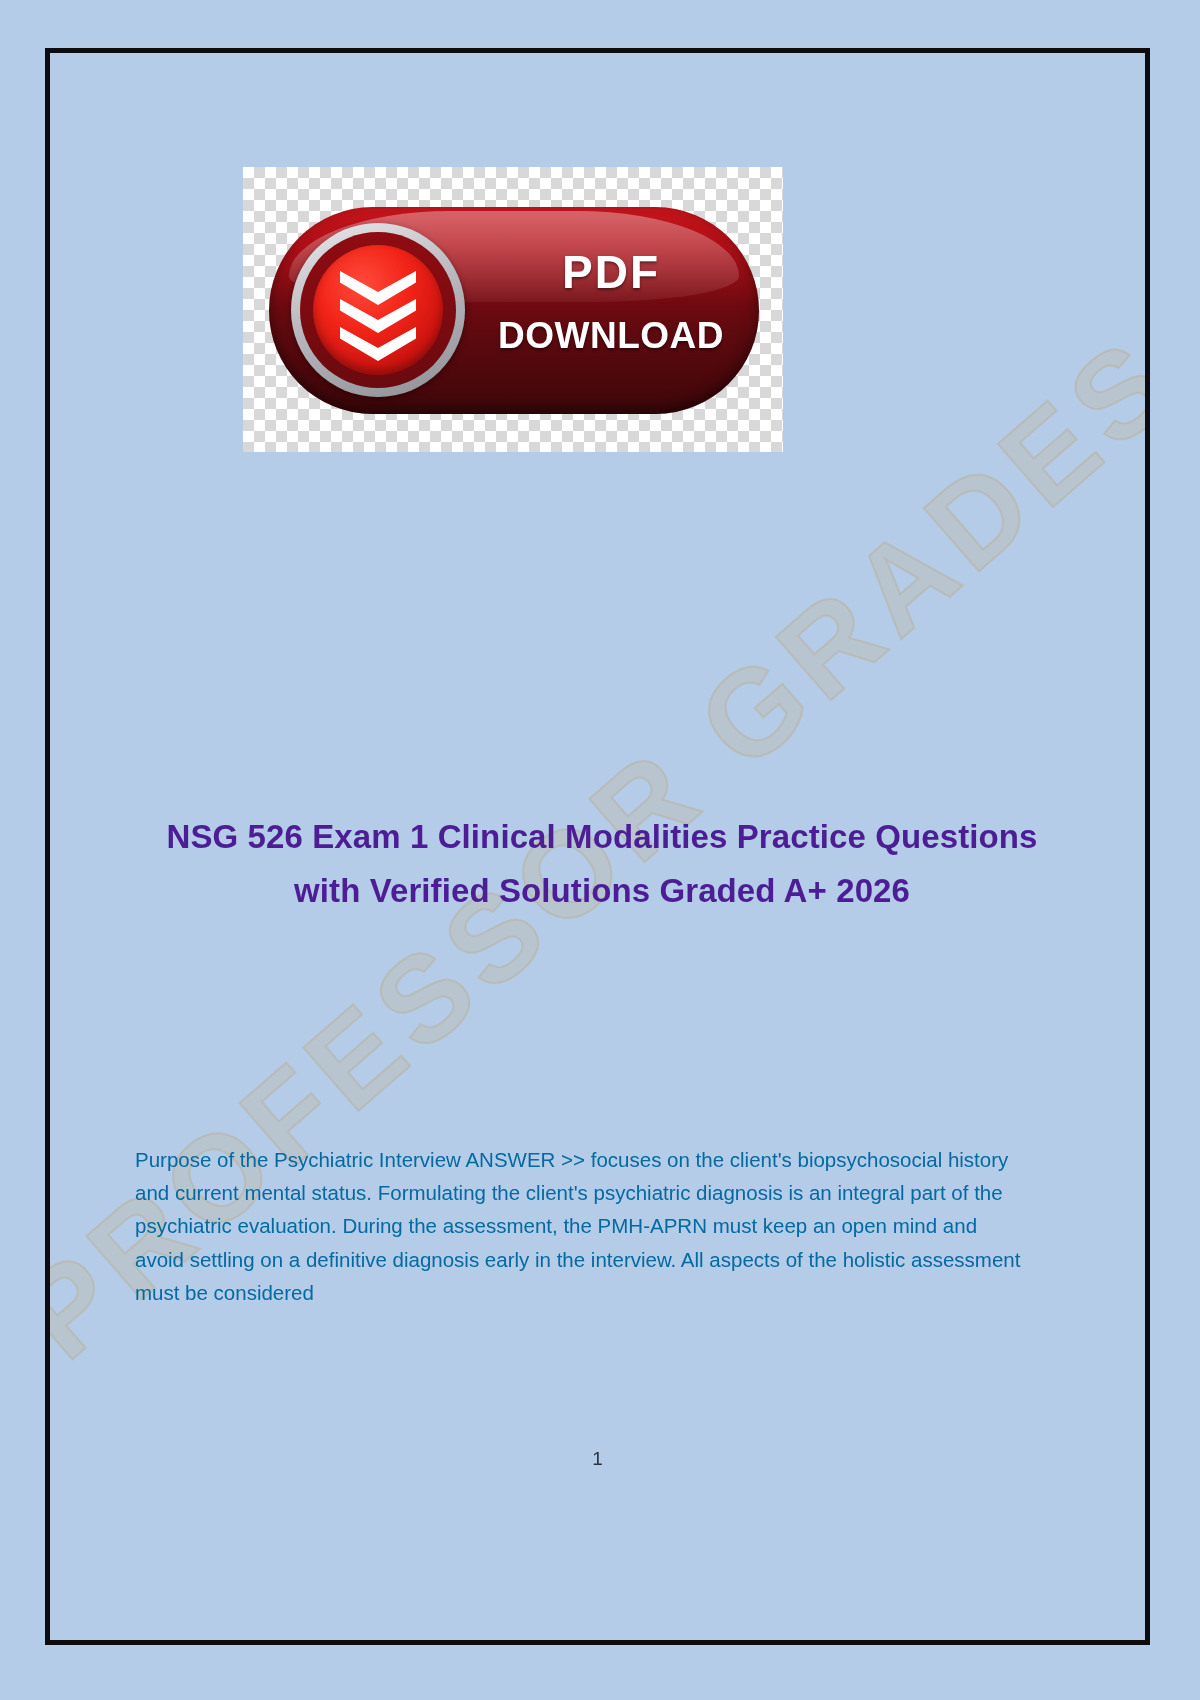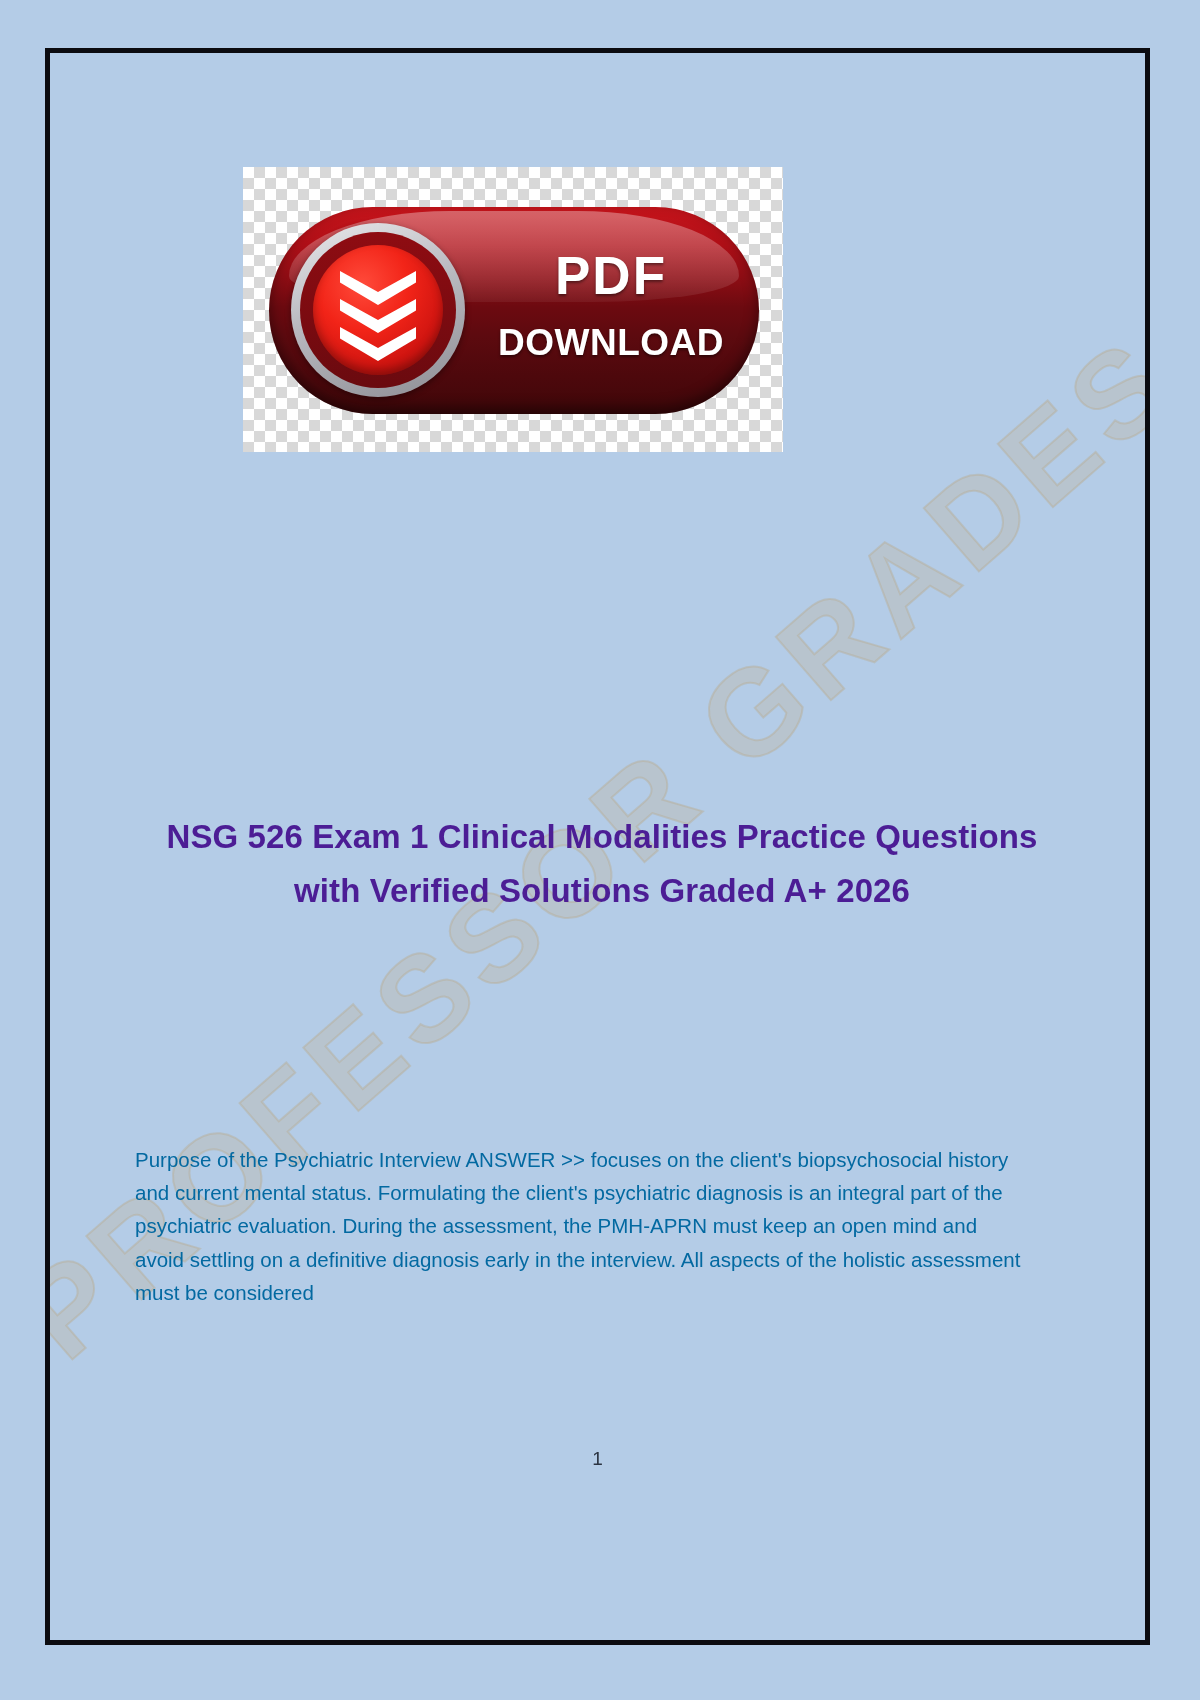--- a/index.html
+++ b/index.html
@@ -147,21 +147,21 @@
     left: 214px;
     top: 42px;
     width: 256px;
     text-align: center;
     color: #ffffff;
     text-shadow: 0 2px 3px rgba(0,0,0,0.45);
     line-height: 1.0;
   }
   .pdf-text .big {
     display: block;
-    font-size: 53px;
+    font-size: 46px;
     font-weight: 700;
     letter-spacing: 2px;
   }
   .pdf-text .small {
     display: block;
     font-size: 37px;
     font-weight: 700;
     letter-spacing: 0.5px;
     margin-top: 22px;
   }

